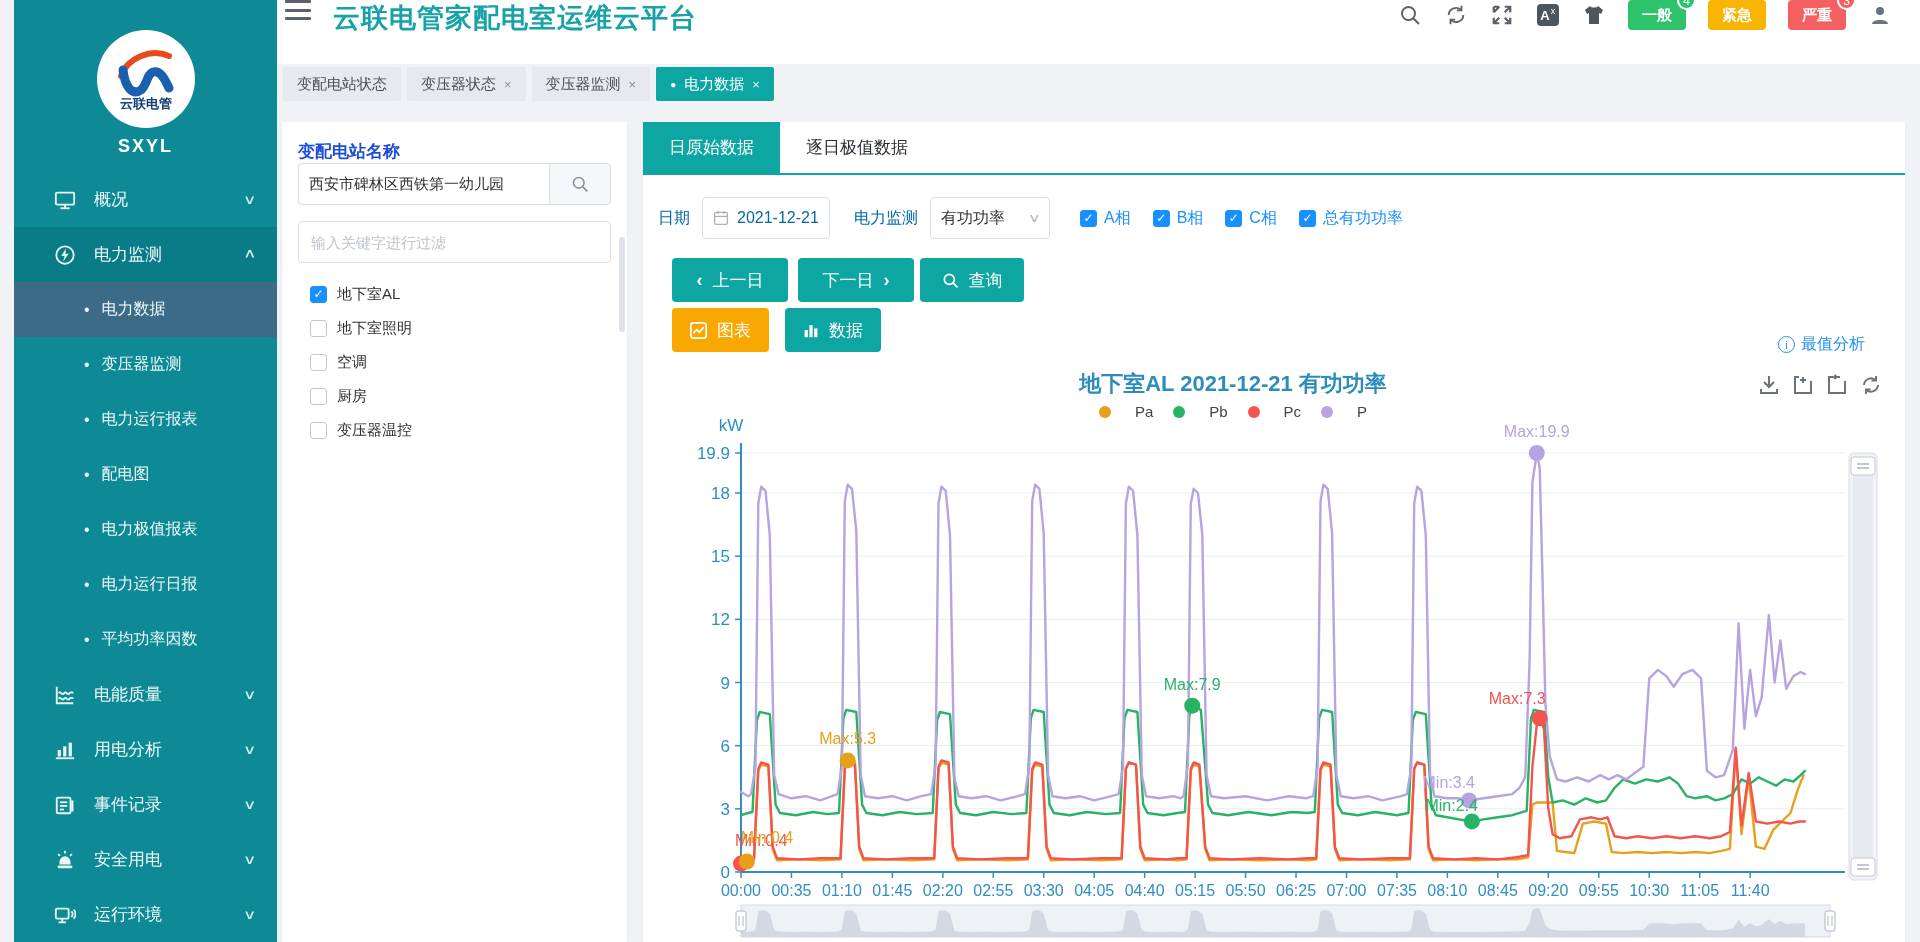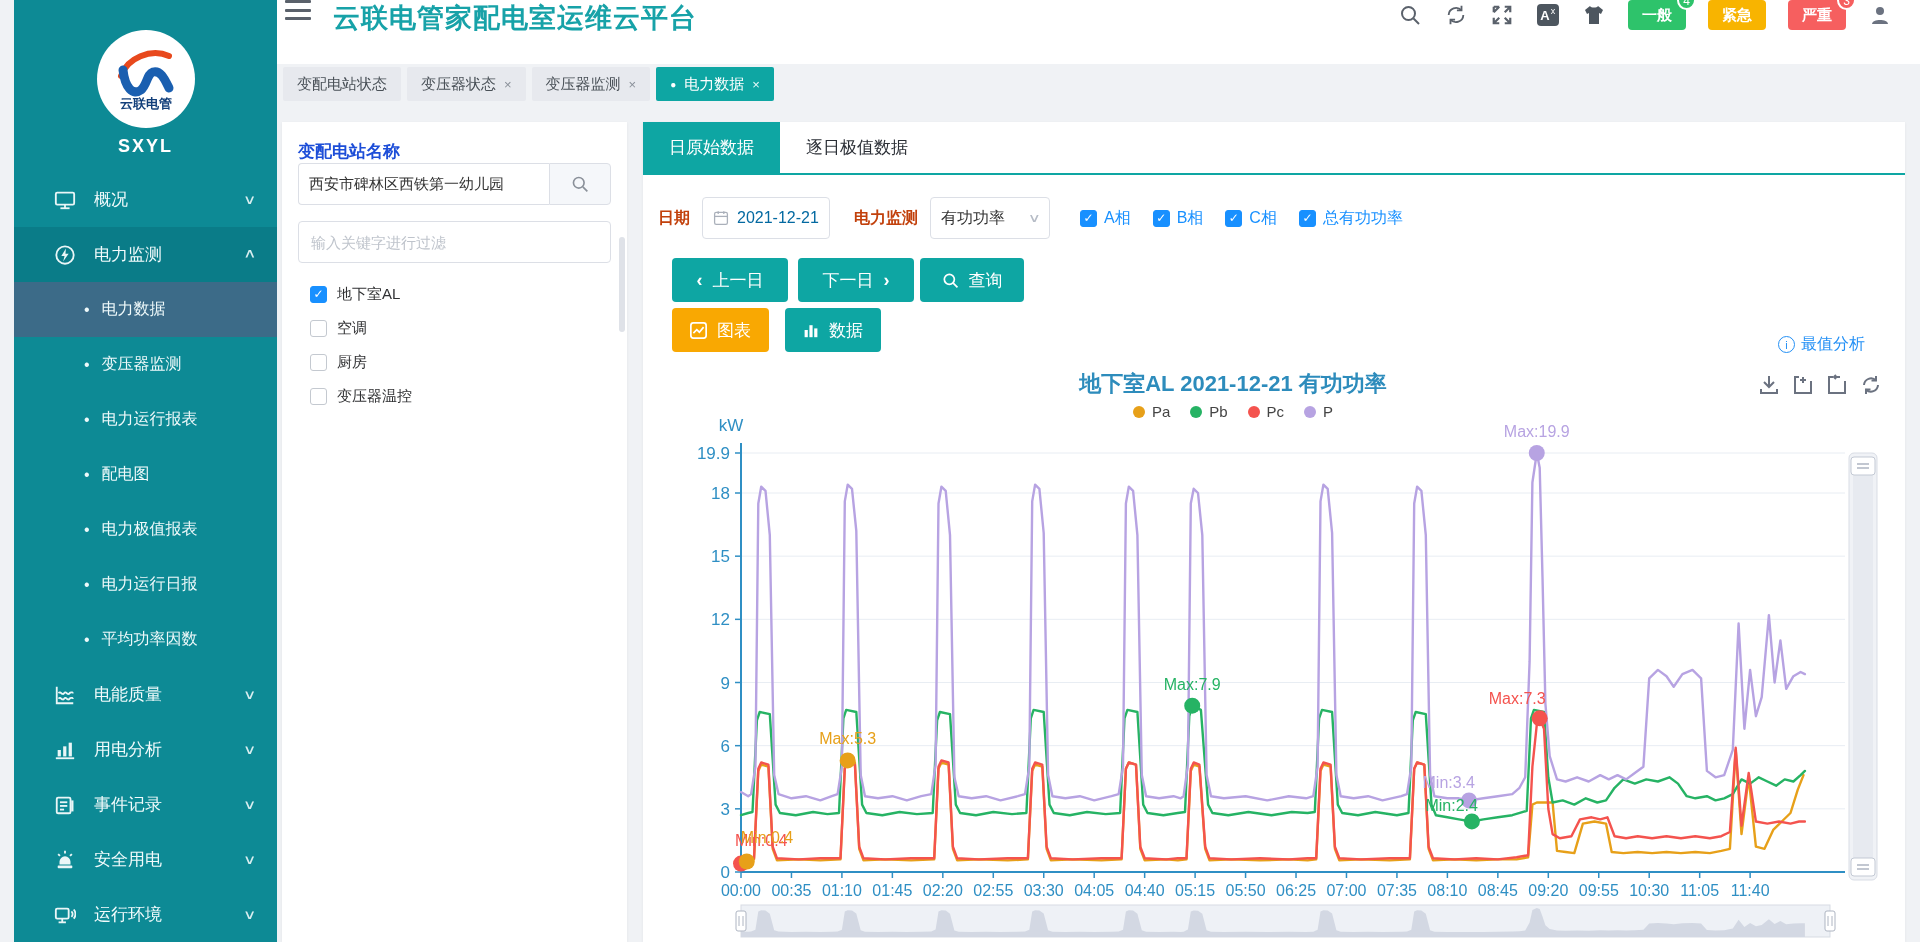--- a/index.html
+++ b/index.html
@@ -53,42 +53,42 @@
   .cbx.on { background:#1890ff; border-color:#1890ff; }
   .tree-label { font-size:15px; color:#303133; }
   .left-scrollthumb { position:absolute; right:2px; top:115px; width:6px; height:95px; border-radius:3px; background:#dfe2e8; }
 
   
   .main-card { position:absolute; left:643px; top:122px; width:1262px; height:820px; background:#fff; box-shadow:0 1px 3px rgba(0,0,0,.06); }
   .mtabs { height:53px; border-bottom:2px solid #0ea6a3; display:flex; }
   .mtab { padding:0 26px; display:flex; align-items:center; font-size:17px; color:#2b2f36; cursor:pointer; }
   .mtab.active { background:#0ea6a3; color:#fff; }
   .form-row { position:absolute; left:0; top:75px; width:100%; height:42px; display:flex; align-items:center; }
-  .f-label { font-size:16px; color:#c2410c;font-weight:bold; }
+  .f-label { font-size:16px; color:#0369a1; }
   .date-box { display:flex; align-items:center; gap:8px; width:128px; height:42px; border:1px solid #dcdfe6; border-radius:4px; padding:0 10px; margin:0 24px 0 12px; cursor:pointer; }
   .date-text { font-size:16px; color:#0369a1; }
   .sel-box { display:flex; align-items:center; justify-content:space-between; width:120px; height:42px; border:1px solid #dcdfe6; border-radius:4px; padding:0 10px; margin:0 30px 0 12px; cursor:pointer; }
   .sel-text { font-size:16px; color:#333; }
   .sel-arrow { color:#b6bcc6; font-size:12px; transform:scaleX(1.5); }
   .phase-group { display:flex; align-items:center; gap:22px; }
   .phase-item { display:flex; align-items:center; cursor:pointer; }
   .phase-item .cbx { margin-right:7px; }
   .phase-label { color:#1890ff; font-size:16px; }
   .btn { height:44px; border:none; border-radius:4px; color:#fff; font-size:17px; display:flex; align-items:center; justify-content:center; gap:10px; cursor:pointer; position:absolute; }
   .btn-teal { background:#0ea6a3; }
   .btn-orange { background:#f9a802; }
   .arrow-ch { font-size:18px; font-weight:bold; }
   .analysis-link { position:absolute; right:40px; top:212px; color:#2490f5; font-size:16px; display:flex; align-items:center; gap:6px; cursor:pointer; }
   .info-circle { width:17px; height:17px; border:1px solid #2490f5; border-radius:50%; font-size:11px; display:flex; align-items:center; justify-content:center; }
 
   
   .chart-wrap { position:absolute; left:0; top:233px; width:1262px; height:587px; }
   .chart-title { position:absolute; left:240px; top:14px; width:700px; text-align:center; font-size:22px; font-weight:bold; color:#2d8cbc; }
   .chart-legend { position:absolute; left:240px; top:48px; width:700px; display:flex; justify-content:center; gap:20px; align-items:center; }
-  .lg-item { display:flex; align-items:center; gap:7px; cursor:pointer; }
+  .lg-item { display:flex; align-items:center; gap:24px; cursor:pointer; }
   .lg-dot { width:12px; height:12px; border-radius:50%; }
   .lg-text { font-size:15px; color:#444; }
   .toolbox { position:absolute; left:1114px; top:18px; display:flex; gap:10px; }
   .tb-icon { width:24px; height:24px; cursor:pointer; }
   svg text { font-family:"Liberation Sans","DejaVu Sans",sans-serif; }
 </style>
 </head>
 <body>
 
 <div class="sidebar">
@@ -305,20 +305,24 @@
           <circle cx="9.5" cy="9.5" r="6.5" stroke="#8a9099" stroke-width="2" fill="none"></circle>
           <line x1="14.5" y1="14.5" x2="20" y2="20" stroke="#8a9099" stroke-width="2"></line>
         </svg>
     </div>
   </div>
   <input class="filter-input" placeholder="输入关键字进行过滤" style="">
   <div class="tree" id="tree">
       <div class="tree-row">
         <span class="cbx on">✓</span>
         <span class="tree-label">地下室AL</span>
+      </div>
+      <div class="tree-row">
+        <span class="cbx"></span>
+        <span class="tree-label">地下室照明</span>
       </div>
       <div class="tree-row">
         <span class="cbx"></span>
         <span class="tree-label">空调</span>
       </div>
       <div class="tree-row">
         <span class="cbx"></span>
         <span class="tree-label">厨房</span>
       </div>
       <div class="tree-row">

